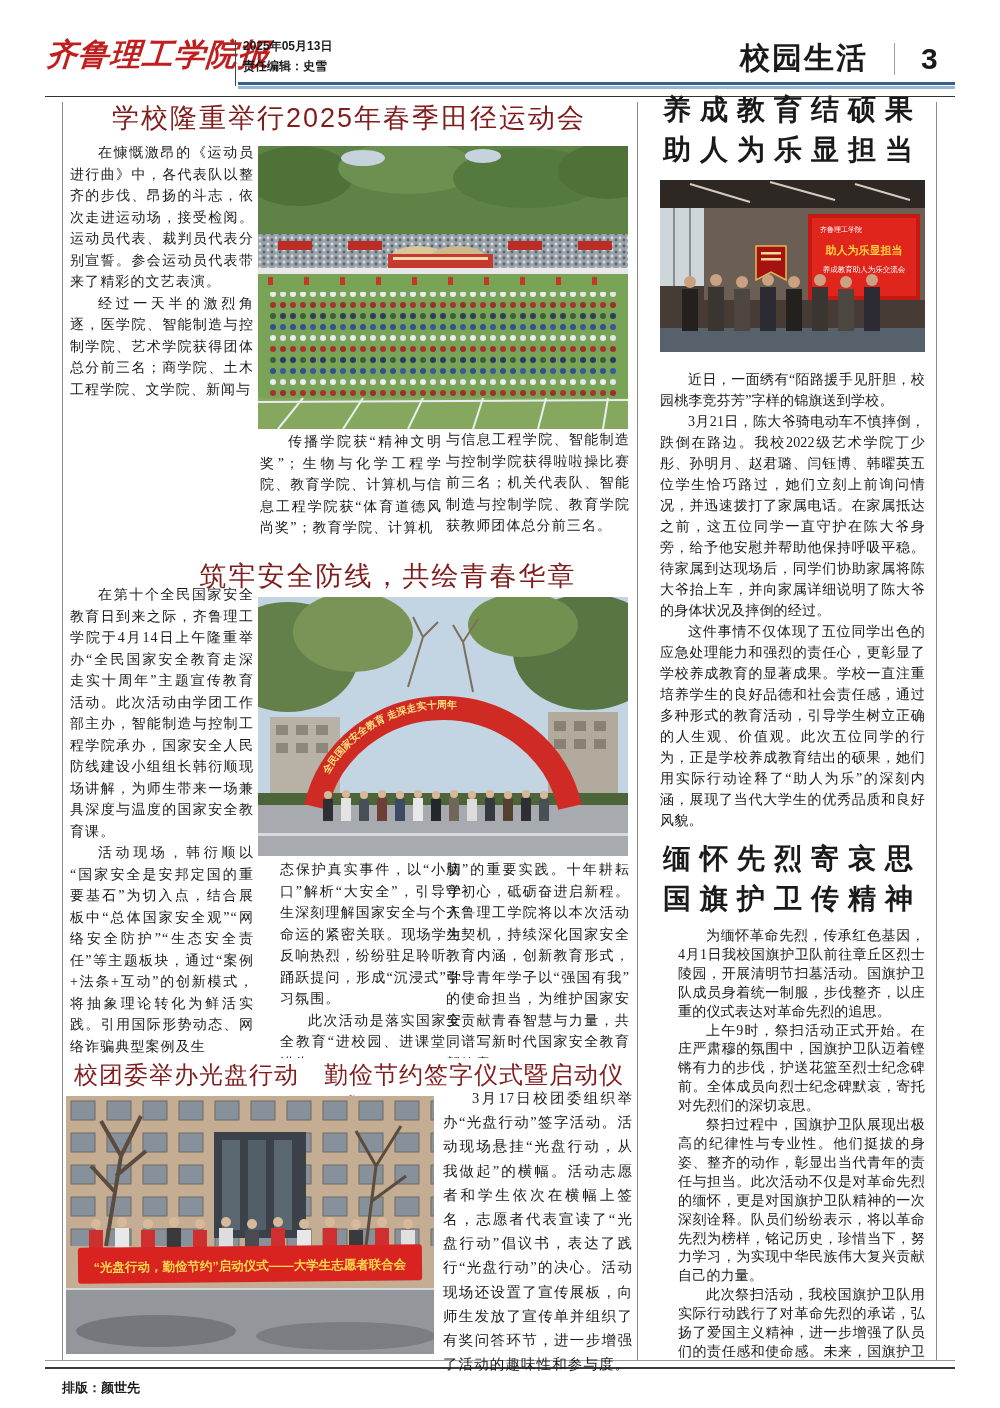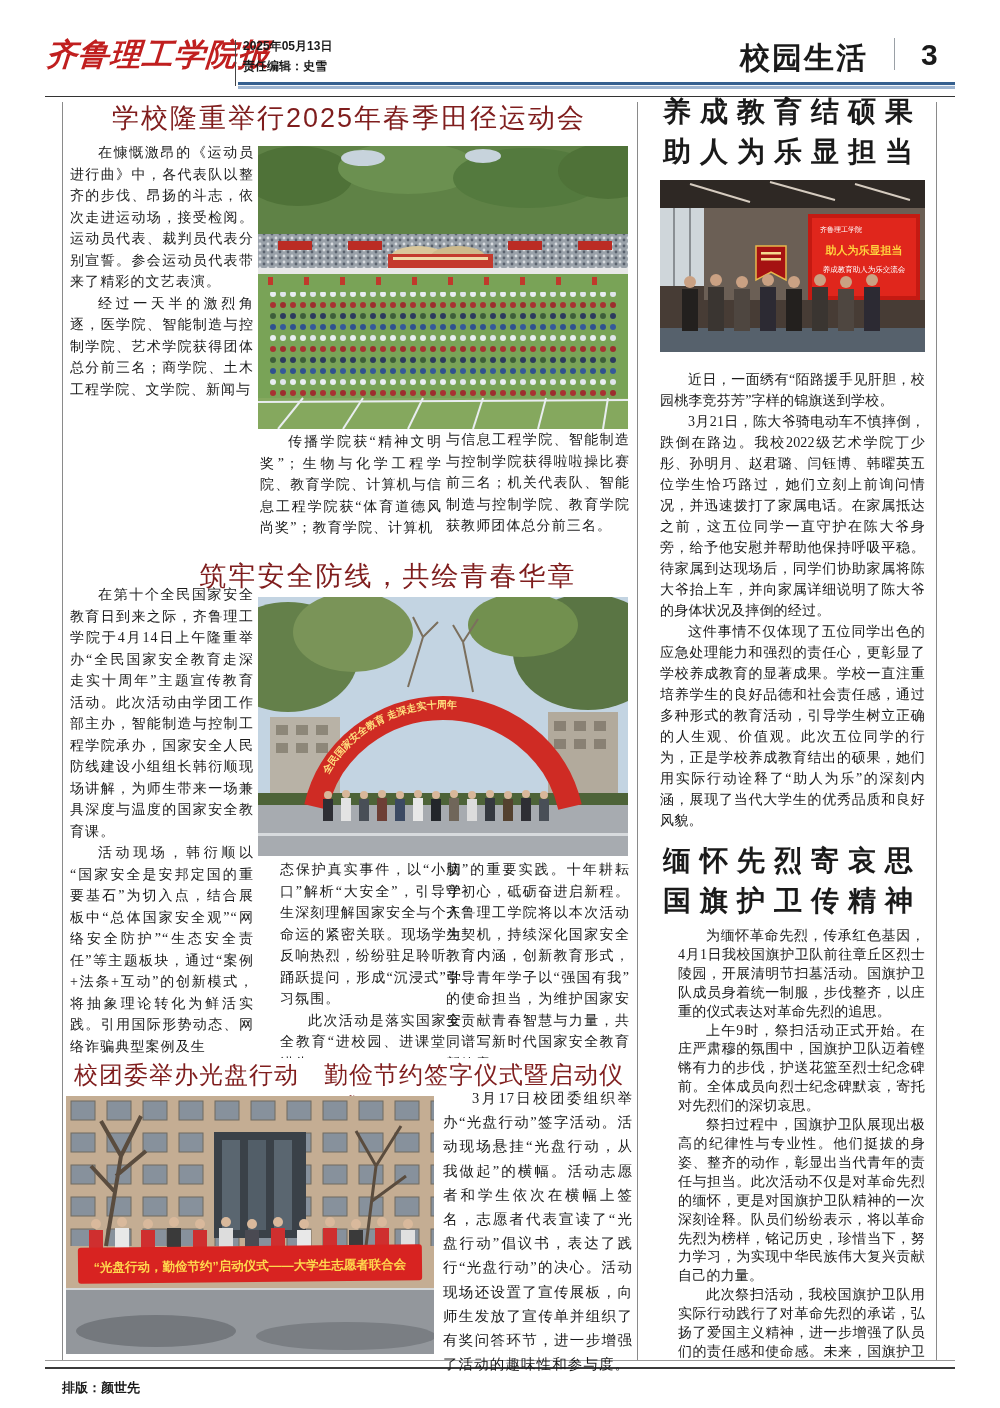--- a/index.html
+++ b/index.html
@@ -5,40 +5,40 @@
   html,body{margin:0;padding:0;background:#fff;}
   body{width:1000px;height:1408px;position:relative;overflow:hidden;
        font-family:"Liberation Serif","DejaVu Serif",serif;color:#1a1a1a;}
   .abs{position:absolute;}
   
   .masthead{left:46px;top:34px;font-size:31px;font-weight:bold;font-style:italic;
     color:#c01f1f;letter-spacing:1px;font-family:"DejaVu Serif",serif;transform:skewX(-4deg);}
   .mast-div{left:235px;top:40px;width:1px;height:46px;background:#444;}
   .hd-date{left:243px;top:38px;font:bold 12px "Liberation Sans","DejaVu Sans",sans-serif;}
   .hd-editor{left:243px;top:58px;font:bold 12px "Liberation Sans","DejaVu Sans",sans-serif;}
-  .hd-right{left:740px;top:38px;display:flex;gap:26px;
+  .hd-right{left:740px;top:38px;display:flex;align-items:center;gap:26px;
     font-family:"Liberation Sans","DejaVu Sans",sans-serif;}
   .hd-section{font-size:30px;font-weight:bold;letter-spacing:2px;}
   .hd-bar{width:1px;height:32px;background:#9aa0a6;}
   .hd-page{font-size:30px;font-weight:bold;}
   .blue-rule{left:238px;top:82px;width:717px;height:7px;
     background:linear-gradient(to bottom,#35608f 0 42%,#f4f7fa 42% 58%,#9db4d0 58% 100%);}
   .header-rule{left:45px;top:96px;width:910px;height:1px;background:#333;}
   
   .vrule{width:1px;background:#8a8a8a;top:102px;height:1258px;}
   .v-left{left:62px;} .v-mid{left:637px;} .v-right{left:936px;}
   .bottom-double{left:45px;top:1360px;width:910px;height:6px;
     border-top:1px solid #9a9a9a;border-bottom:2px solid #3a3a3a;}
   
   .headline{font-family:"Liberation Sans","DejaVu Sans",sans-serif;font-weight:normal;
     text-align:center;color:#7f1d1d;}
   .t1{left:62px;top:100px;width:574px;font-size:27px;letter-spacing:2px;}
   .t2{left:78px;top:558px;width:574px;font-size:27px;letter-spacing:2px;padding-left:23px;}
   .t3{left:62px;top:1059px;width:574px;font-size:24px;letter-spacing:1px;}
-  .side-title{font-family:Liberation Serif, serif;font-weight:bold;
+  .side-title{font-family:Liberation Mono, monospace;font-weight:bold;
     font-size:28px;line-height:40px;letter-spacing:9px;text-align:center;white-space:nowrap;}
   
   .body-col{font-size:14px;line-height:21.5px;text-align:justify;word-break:break-all;
     letter-spacing:1.1px;overflow:hidden;}
   .body-col p{margin:0;text-indent:2em;}
   .body-col p.cont{text-indent:0;}
   .body-col p.cont-ind{text-indent:2em;}
   .a1colA{left:70px;top:142px;width:184px;height:416px;}
   .a1colB{left:260px;top:431px;width:182px;height:127px;}
   .a1colC{left:446px;top:429px;width:184px;height:127px;}

